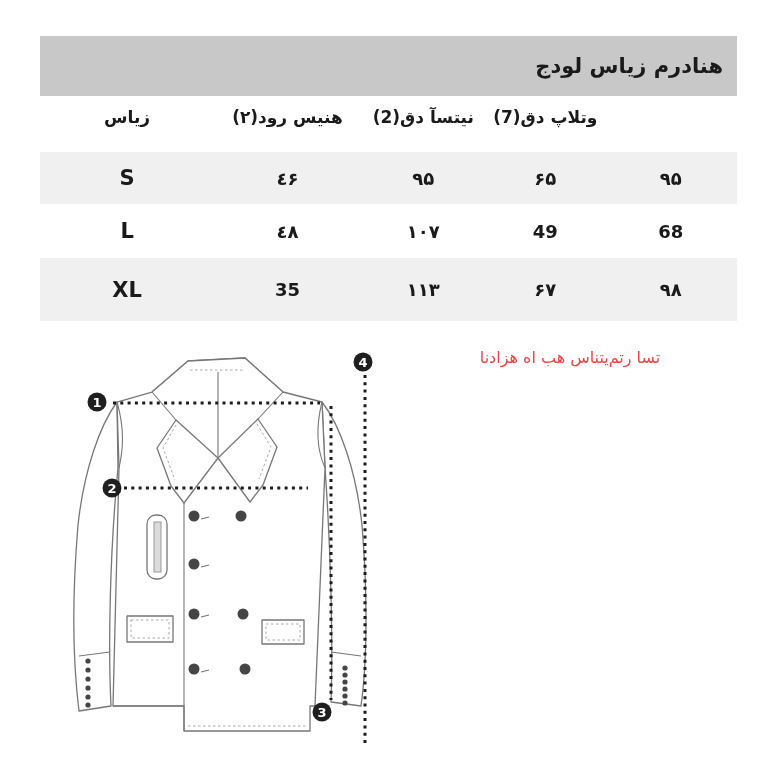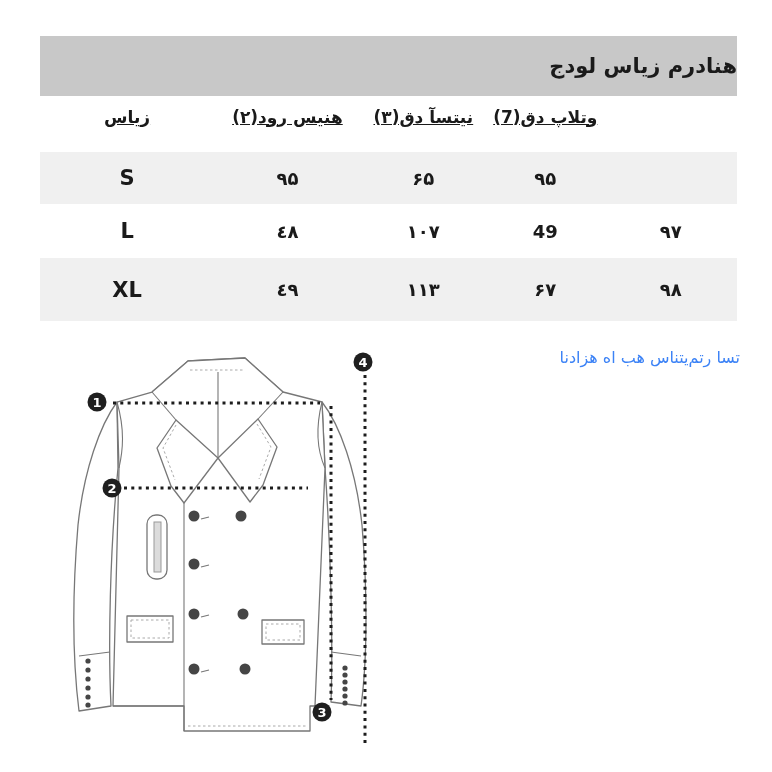--- a/index.html
+++ b/index.html
@@ -1,74 +1,75 @@
 <!DOCTYPE html>
 <html style="--title-bar: #c8c8c8; --row-stripe: #f0f0f0; --text: #1a1a1a; --line: #777777; --marker: #1f1f1f;"><head>
 <meta charset="utf-8">
 <style>
   html,body{margin:0;padding:0;background:#ffffff;}
   .stage{position:relative;width:772px;height:772px;background:#fff;overflow:hidden;
          font-family:"DejaVu Sans",sans-serif;color:#1a1a1a;}
   .fa{direction:ltr;unicode-bidi:bidi-override;}
   .title-bar{position:absolute;left:40px;top:36px;width:697px;height:60px;
              background:var(--title-bar,#c8c8c8);display:flex;align-items:center;
-             justify-content:flex-end;box-sizing:border-box;
+             justify-content:flex-end;padding-right:14px;box-sizing:border-box;
              font-weight:bold;font-size:21px;}
   .trow{position:absolute;left:40px;width:697px;display:grid;
         grid-template-columns:25% 21% 18% 17% 19%;align-items:center;}
   .trow .cell{text-align:center;font-weight:bold;}
-  .thead{top:96px;height:41px;font-size:17px;text-decoration:underline;}
+  .thead{top:96px;height:41px;font-size:17px;}
   .row-s{top:152px;height:52px;background:var(--row-stripe,#f0f0f0);font-size:18px;}
   .row-l{top:204px;height:54px;background:#ffffff;font-size:18px;}
   .row-xl{top:258px;height:63px;background:var(--row-stripe,#f0f0f0);font-size:18px;}
   .size-cell{font-size:21px;font-family:"DejaVu Sans",sans-serif;}
-  .note{position:absolute;left:400px;top:348px;width:340px;text-align:right;
-        font-size:16px;color:#3b82f6;}
+  .note{position:absolute;left:400px;top:348px;width:340px;text-align:center;
+        font-size:16px;color:#ef4444;}
   svg.coat{position:absolute;left:0;top:0;}
   .outline{fill:#ffffff;stroke:#777;stroke-width:1.3;stroke-linejoin:round;}
   .thin{fill:none;stroke:#777;stroke-width:1.1;}
   .stitch{fill:none;stroke:#aaa;stroke-width:1;stroke-dasharray:2.5 2.5;}
   .measure{fill:none;stroke:#1c1c1c;stroke-width:3;stroke-dasharray:3 4.3;}
   .btn{fill:#454545;}
   .marker{fill:#1f1f1f;}
   .marker-num{fill:#ffffff;font-weight:bold;font-size:13px;text-anchor:middle;
               font-family:"DejaVu Sans",sans-serif;}
 </style>
 </head>
 <body>
 
 <div class="stage">
 
   <div class="title-bar fa">جدول سایز مردانه</div>
 
   <div class="trow thead">
     <div class="cell fa">سایز</div>
     <div class="cell fa">(٢)دور سینه</div>
-    <div class="cell fa">(٣)قد آستین</div>
+    <div class="cell fa">(2)قد آستین</div>
     <div class="cell fa">(7)قد پالتو</div>
   </div>
 
   <div class="trow row-s">
     <div class="cell size-cell">S</div>
+    <div class="cell fa">٤۶</div>
     <div class="cell fa">٩۵</div>
     <div class="cell fa">۶۵</div>
     <div class="cell fa">٩۵</div>
   </div>
 
   <div class="trow row-l">
     <div class="cell size-cell">L</div>
     <div class="cell fa">٤٨</div>
     <div class="cell fa">۱۰۷</div>
     <div class="cell fa">49</div>
-    <div class="cell fa">٩٧</div>
+    <div class="cell fa">68</div>
   </div>
 
   <div class="trow row-xl">
     <div class="cell size-cell">XL</div>
-    <div class="cell fa">٤٩</div>
+    <div class="cell fa">35</div>
     <div class="cell fa">۱۱۳</div>
     <div class="cell fa">۶۷</div>
     <div class="cell fa">٩٨</div>
   </div>
 
   <div class="note fa">اندازه ها به سانتی‌متر است</div>
 
   <svg class="coat" width="772" height="772" viewBox="0 0 772 772">
 
     <path class="outline" d="M117,402 C100,425 84,470 78,525 C73,585 72,655 79,711 L111,706 C108,645 110,550 118,468 Z"></path>

